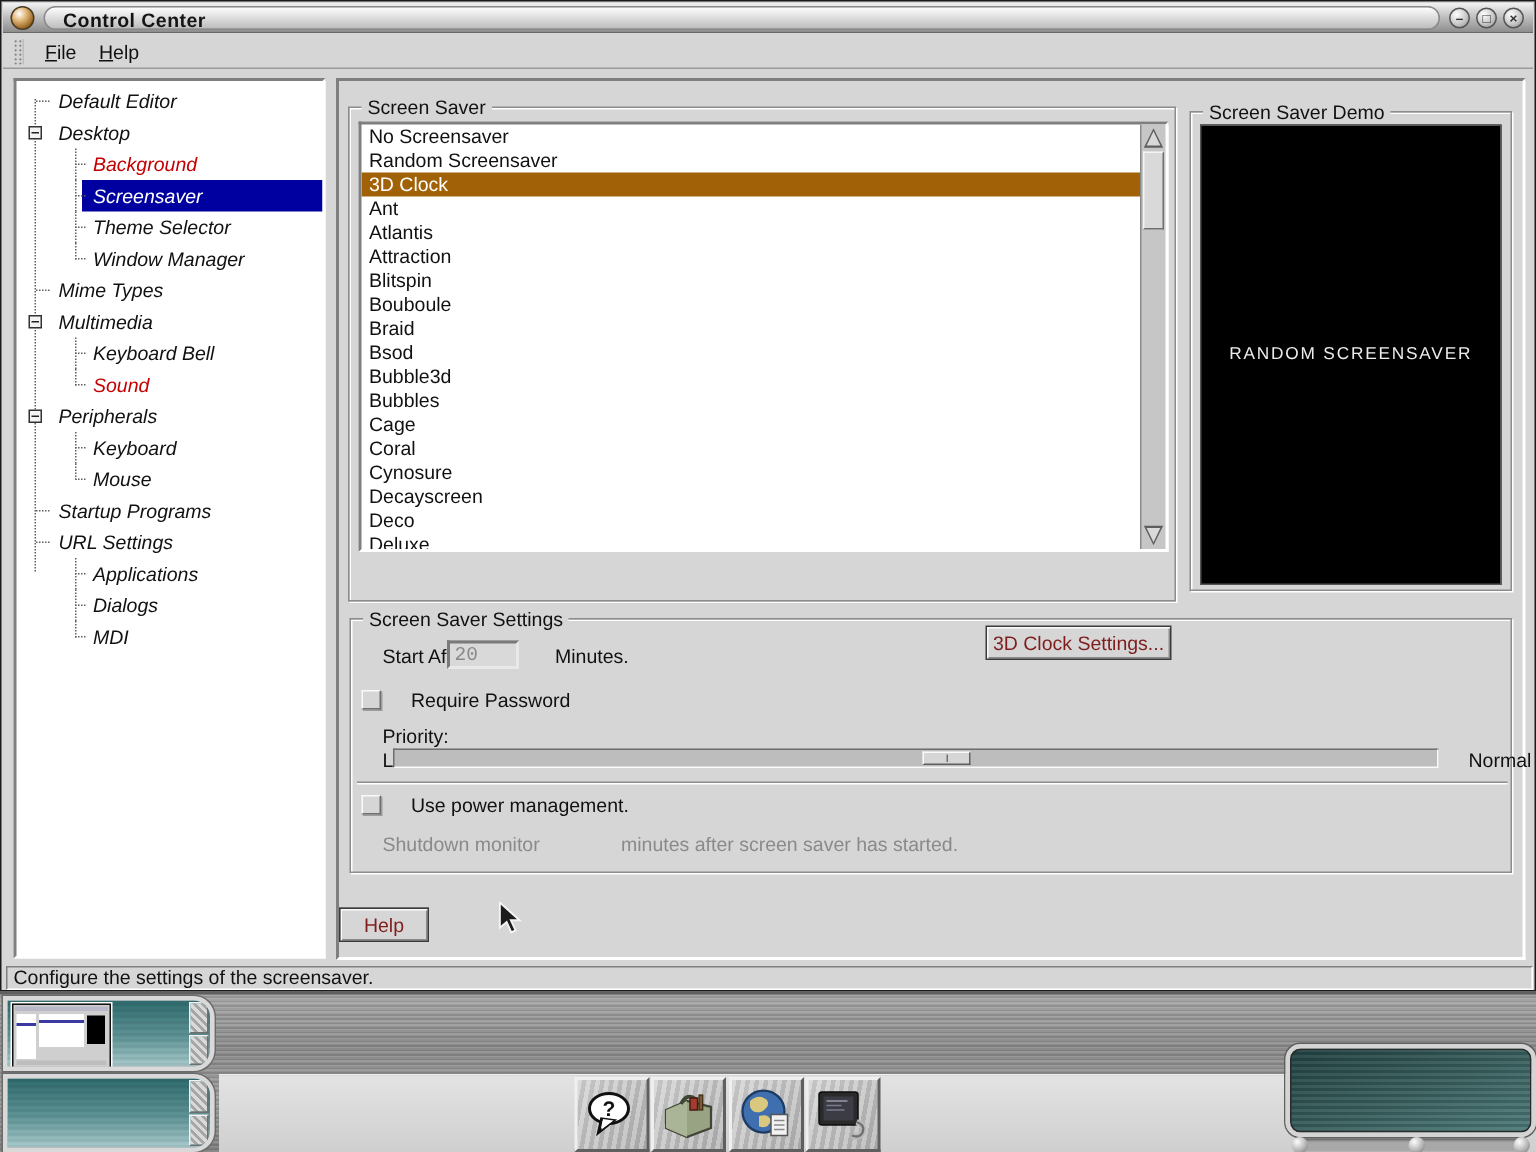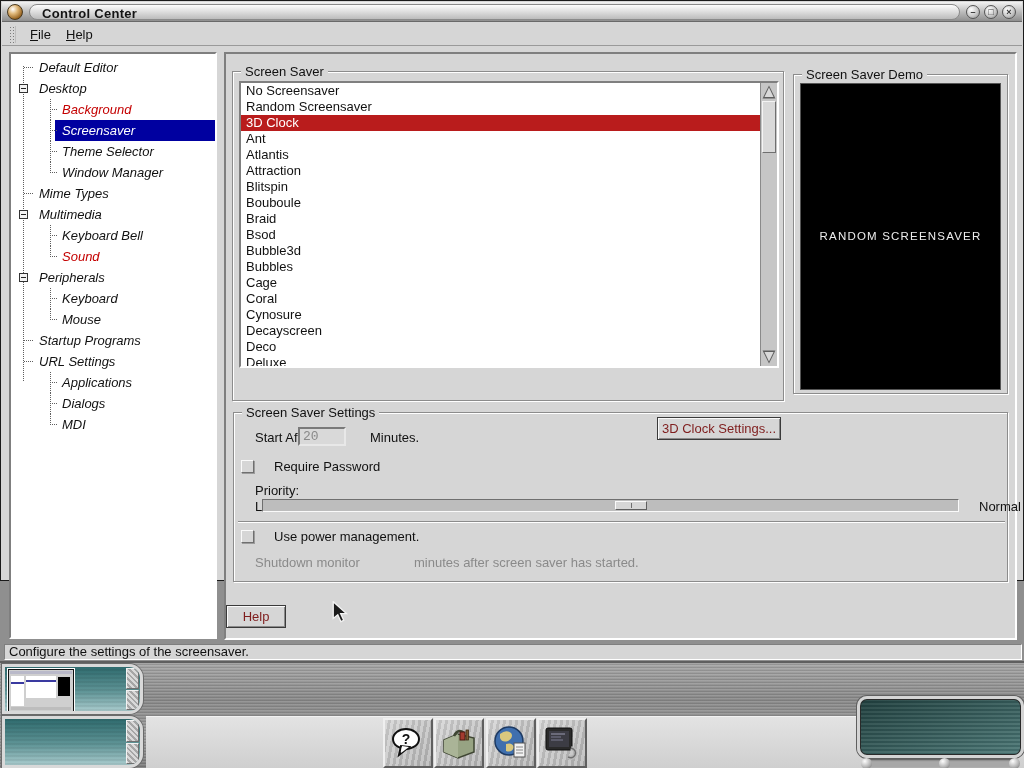--- a/index.html
+++ b/index.html
@@ -1,21 +1,21 @@
 <!DOCTYPE html>
 <html><head>
 <meta charset="utf-8">
 <style>
   * { margin:0; padding:0; box-sizing:border-box; }
   html,body { width:1024px; height:768px; overflow:hidden;
     font-family:"Liberation Sans", sans-serif; }
   body { position:relative; background:#8f8f8f; }
 
   
-  .window { position:absolute; left:0; top:0; width:1024px; height:581px;
+  .window { position:absolute; left:0; top:0; width:1024px; height:661px;
     background:#d6d6d6; border:1px solid #1a1a1a; }
   .titlebar { position:absolute; left:1px; top:1px; right:1px; height:20px;
     background:linear-gradient(#f2f2f2,#b9b9b9 55%,#8f8f8f);
     border-bottom:1px solid #6a6a6a; }
   .tb-sphere { position:absolute; left:5px; top:2px; width:16px; height:16px;
     border-radius:50%; border:1px solid #4a3a20;
     background:radial-gradient(circle at 35% 30%, #fff, #e0b87a 35%, #96621f 75%, #53350c); }
   .tb-pill { position:absolute; left:27px; top:2px; right:62px; height:16px;
     border-radius:8px; border:1px solid #8a8a8a;
     background:linear-gradient(#fdfdfd,#bcbcbc); }
@@ -74,21 +74,21 @@
     box-shadow:1px 1px 0 #fff, inset 1px 1px 0 #fff; }
   .group-label { position:absolute; top:-8px; left:8px; background:#d6d6d6;
     padding:0 4px; font-size:13px; color:#111; }
 
   .g-saver { left:6px; top:17px; width:552px; height:330px; }
   .ss-list-frame { position:absolute; left:6px; top:9px; width:540px; height:287px;
     background:#fff; }
   .ss-list { position:absolute; left:0; top:0; right:17px; bottom:0; overflow:hidden; }
   .ls-row { height:16px; line-height:16px; font-size:13px; padding-left:5px; color:#111;
     white-space:nowrap; }
-  .ls-row.selected { background:#b91c1c; color:#fff; }
+  .ls-row.selected { background:#a16207; color:#fff; }
 
   .sb { position:absolute; top:0; right:0; width:17px; height:100%;
     background:#c6c6c6; border-left:1px solid #8a8a8a; }
   .sb-arrow { position:absolute; left:1px; width:14px; height:14px; }
   .sb-arrow .t-out { position:absolute; inset:0;
     background:#5e5e5e; }
   .sb-arrow .t-in { position:absolute; inset:1px; background:#d9d9d9; }
   .sb-up { top:2px; } .sb-up .t-out { clip-path:polygon(50% 4%, 4% 96%, 96% 96%); }
   .sb-up .t-in { clip-path:polygon(50% 12%, 12% 92%, 88% 92%); }
   .sb-down { bottom:2px; } .sb-down .t-out { clip-path:polygon(50% 96%, 4% 4%, 96% 4%); }

